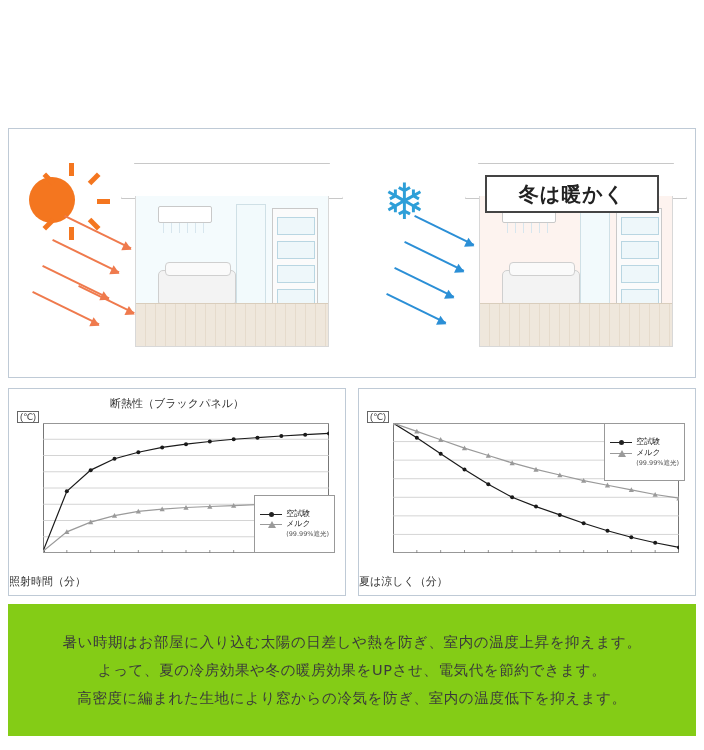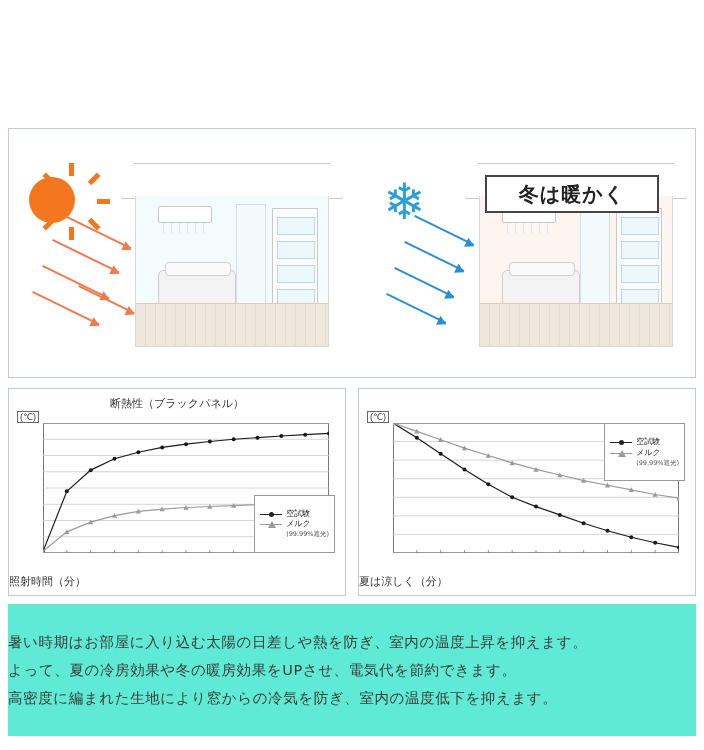--- a/index.html
+++ b/index.html
@@ -142,22 +142,22 @@
   .legend-row{display:flex;align-items:center;gap:4px;white-space:nowrap;}
   .lg-line{width:22px;height:0;border-top:1px solid #222;position:relative;}
   .lg-line.gray{border-top-color:#9a9a9a;}
   .lg-dot{position:absolute;left:9px;top:-2.5px;width:5px;height:5px;background:#222;border-radius:50%;}
   .lg-tri{position:absolute;left:8px;top:-4px;width:0;height:0;border-left:4px solid transparent;border-right:4px solid transparent;border-bottom:7px solid #9a9a9a;}
   .legend-sub{font-size:6.5px;color:#555;margin-left:26px;}
 
   
   .note{
     position:absolute;left:8px;top:604px;width:688px;height:132px;
-    background:#5eead4;box-sizing:border-box;
-    display:flex;flex-direction:column;justify-content:center;gap:9px;
+    background:#84cc16;box-sizing:border-box;
+    display:flex;flex-direction:column;align-items:center;justify-content:center;gap:9px;
   }
   .note p{
     margin:0;font-size:14.5px;color:#3b3b3b;letter-spacing:0.6px;
     font-family:"DejaVu Sans","Liberation Sans",sans-serif;
   }
 </style>
 </head>
 <body>
 
 <div class="page">

